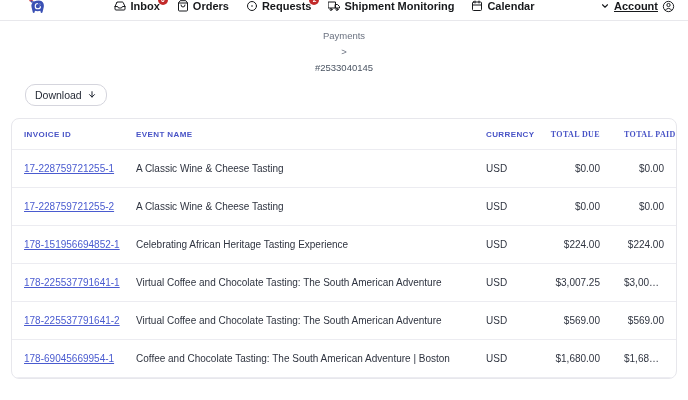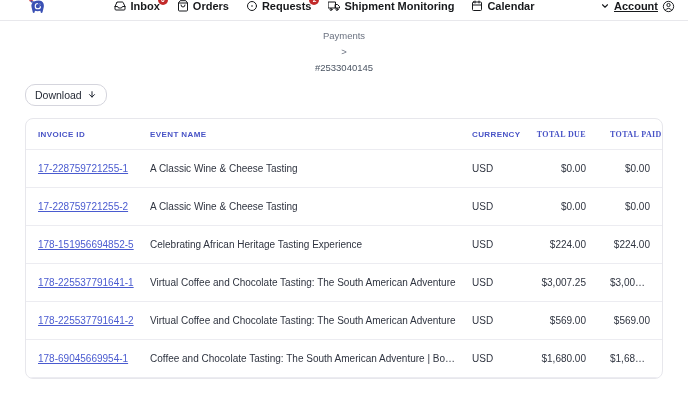--- a/index.html
+++ b/index.html
@@ -56,21 +56,21 @@
   .download-btn {
     display: flex; align-items: center; gap: 5px;
     font-family: "Liberation Sans", sans-serif;
     font-size: 10.5px; font-weight: 400; color: #1f2430;
     background: #fff; border: 1px solid #d5d5dd; border-radius: 10px;
     padding: 4px 9px; cursor: pointer;
   }
   .download-btn svg { width: 10px; height: 10px; display: block; stroke: #1f2430; }
   
   .card {
-    margin: 12px 25px 0;
+    margin: 12px 11px 0;
     border: 1px solid #e7e7ec;
     border-radius: 8px;
     overflow: hidden;
     background: #fff;
   }
   table { width: 100%; border-collapse: collapse; table-layout: fixed; }
   col.col-id    { width: 112px; }
   col.col-event { width: auto;  }
   col.col-cur   { width: 62px;  }
   col.col-due   { width: 76px;  }
@@ -225,21 +225,21 @@
           <td class="c-paid">$0.00</td>
         </tr>
         <tr>
           <td class="c-id"><a href="#" class="invoice-link">17-228759721255-2</a></td>
           <td class="c-event">A Classic Wine &amp; Cheese Tasting</td>
           <td class="c-cur">USD</td>
           <td class="c-due">$0.00</td>
           <td class="c-paid">$0.00</td>
         </tr>
         <tr>
-          <td class="c-id"><a href="#" class="invoice-link">178-151956694852-5</a></td>
+          <td class="c-id"><a href="#" class="invoice-link">178-151956694852-1</a></td>
           <td class="c-event">Celebrating African Heritage Tasting Experience</td>
           <td class="c-cur">USD</td>
           <td class="c-due">$224.00</td>
           <td class="c-paid">$224.00</td>
         </tr>
         <tr>
           <td class="c-id"><a href="#" class="invoice-link">178-225537791641-1</a></td>
           <td class="c-event">Virtual Coffee and Chocolate Tasting: The South American Adventure</td>
           <td class="c-cur">USD</td>
           <td class="c-due">$3,007.25</td>

